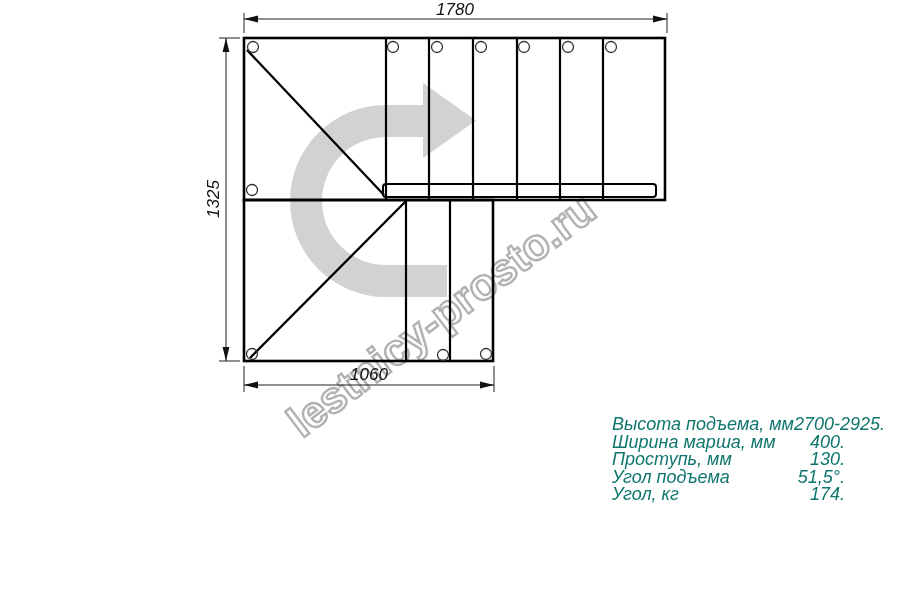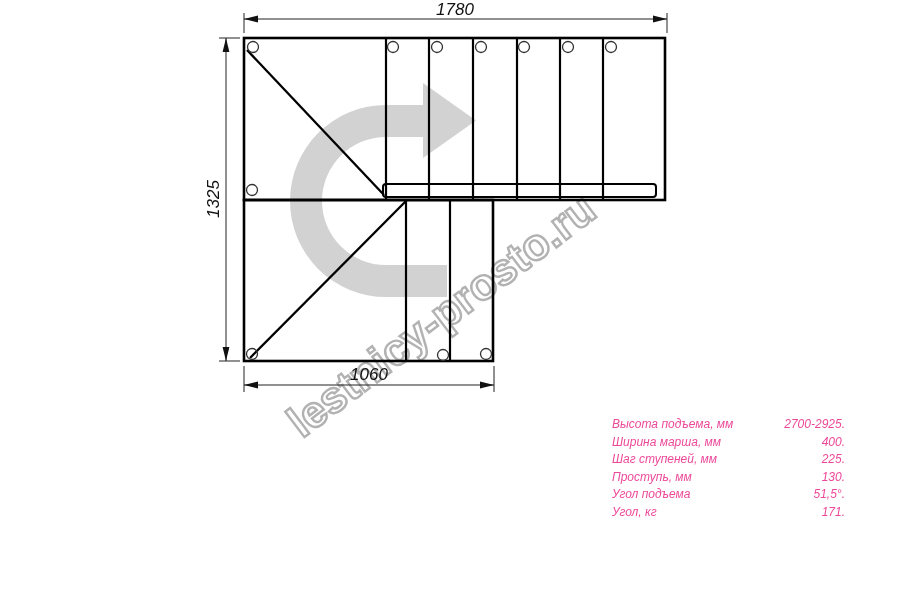--- a/index.html
+++ b/index.html
@@ -7,21 +7,21 @@
        font-family:"Liberation Sans", sans-serif;}
   .canvas{position:absolute;left:0;top:0;}
   svg text.dim{font-family:"Liberation Sans", sans-serif;
       font-style:italic;font-size:17px;fill:#111;}
   svg text.wm{font-family:"Liberation Sans", sans-serif;
       font-weight:bold;font-size:44px;
       fill:rgba(255,255,255,0.55);
       stroke:#b2b2b2;stroke-width:2.4px;
       letter-spacing:0px;}
   .specs{position:absolute;left:612px;top:416px;width:233px;
-      font-style:italic;font-size:12px;color:#ec4899;}
+      font-style:italic;font-size:18px;color:#0f766e;}
   .spec-row{display:flex;justify-content:space-between;
       line-height:17.5px;white-space:nowrap;}
   .spec-row .label{text-align:left;}
   .spec-row .value{}
 </style>
 </head>
 <body>
 
 <svg class="canvas" width="900" height="600" viewBox="0 0 900 600">
 
@@ -97,28 +97,24 @@
 <div class="specs">
   <div class="spec-row">
     <span class="label">Высота подъема, мм</span>
     <span class="value">2700-2925.</span>
   </div>
   <div class="spec-row">
     <span class="label">Ширина марша, мм</span>
     <span class="value">400.</span>
   </div>
   <div class="spec-row">
-    <span class="label">Шаг ступеней, мм</span>
-    <span class="value">225.</span>
-  </div>
-  <div class="spec-row">
     <span class="label">Проступь, мм</span>
     <span class="value">130.</span>
   </div>
   <div class="spec-row">
     <span class="label">Угол подъема</span>
     <span class="value">51,5°.</span>
   </div>
   <div class="spec-row">
     <span class="label">Угол, кг</span>
-    <span class="value">171.</span>
+    <span class="value">174.</span>
   </div>
 </div>
 
 </body></html>

